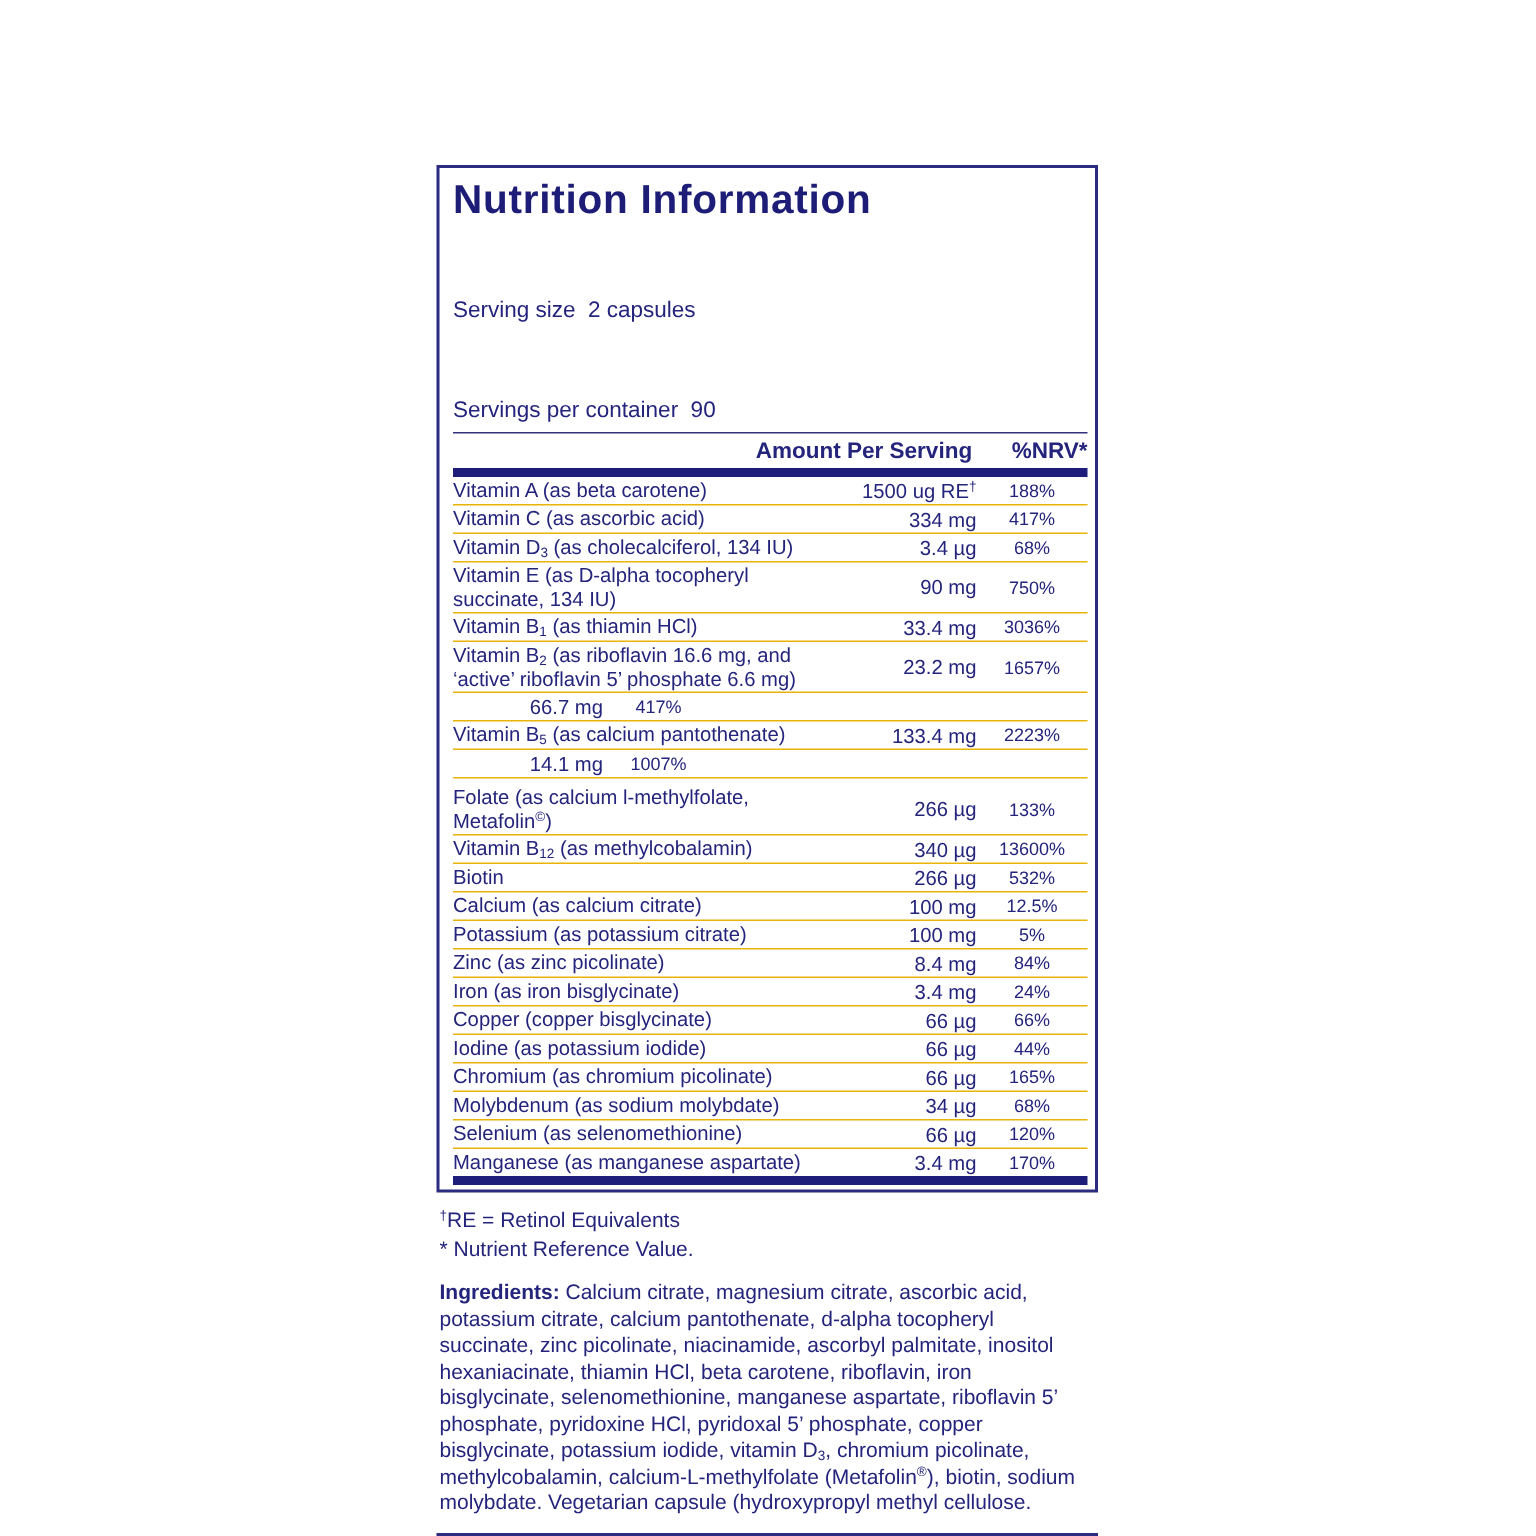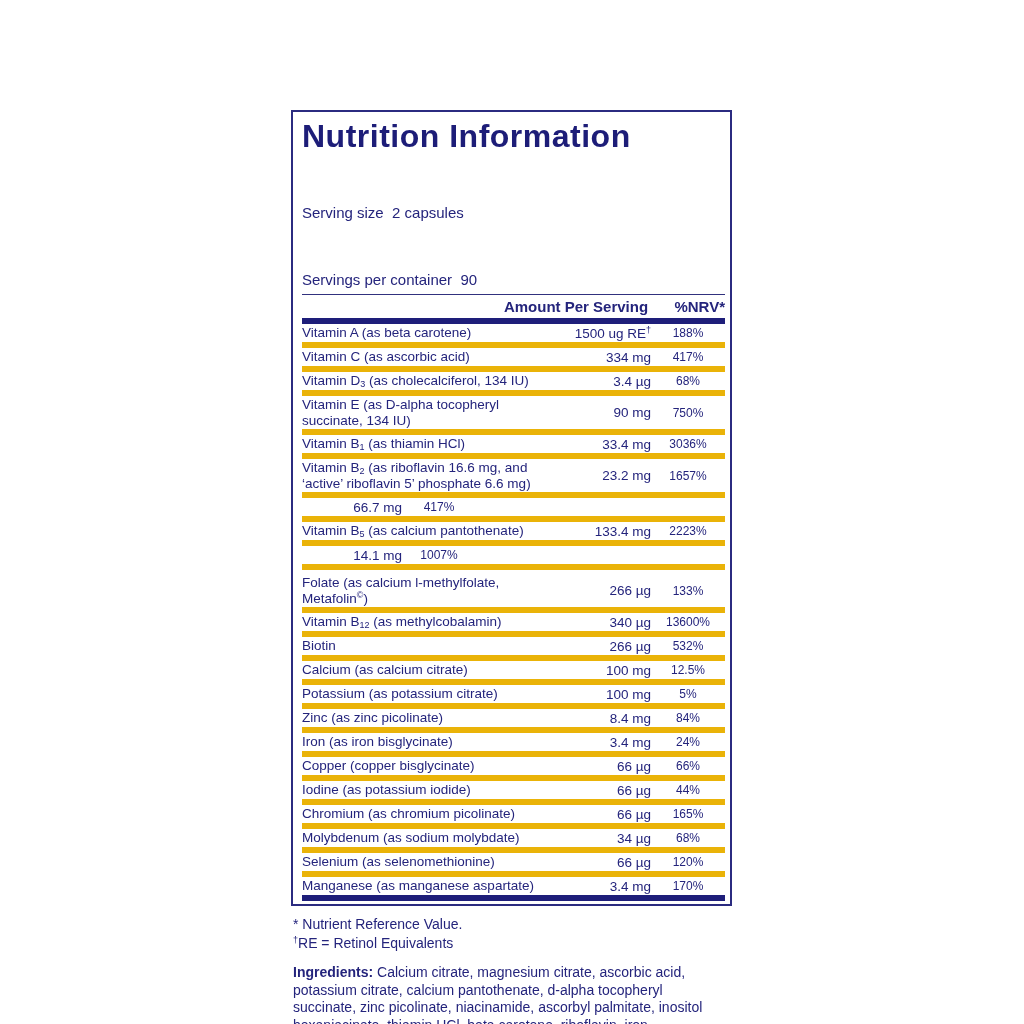--- a/index.html
+++ b/index.html
@@ -25,21 +25,21 @@
     width: 441px;
   }
   
   .panel {
     border: 2px solid #2b2b80;
     background: #ffffff;
     padding: 4px 5px 0 9px;
     box-sizing: border-box;
   }
   .title {
-    font-size: 32px;
+    font-size: 27px;
     font-weight: bold;
     letter-spacing: 0.5px;
     color: #1d1d78;
     margin: 2px 0 5px 0;
     white-space: pre-wrap;
   }
   .serving-line {
     font-size: 15px;
     line-height: 19px;
     white-space: pre-wrap;
@@ -62,21 +62,21 @@
   .thick-bar {
     height: 6px;
     background: #1e1e7a;
     margin: 1px 0 0 0;
   }
   .thick-bar.bottom { margin: 0 0 3px 0; }
   
   #rows .row {
     display: flex;
     align-items: center;
-    border-bottom: 6px solid #eab308;
+    border-bottom: 1px solid #eab308;
     padding: 1px 0;
     min-height: 16px;
   }
   #rows .row:last-child { border-bottom: none; }
   #rows .row.gap-top { padding-top: 5px; }
   .cell-name {
     flex: 1;
     font-size: 13.5px;
     line-height: 15.5px;
     padding-right: 4px;
@@ -248,22 +248,22 @@
             <div class="cell-name">Manganese (as manganese aspartate)</div>
             <div class="cell-amt">3.4 mg</div>
             <div class="cell-nrv">170%</div>
           </div>
         </div>
 
       <div class="thick-bar bottom"></div>
     </div>
 
     <div class="footnotes">
+      <div><sup>†</sup>RE = Retinol Equivalents</div>
       <div>* Nutrient Reference Value.</div>
-      <div><sup>†</sup>RE = Retinol Equivalents</div>
     </div>
 
     <div class="ingredients">
       <span class="ing-label">Ingredients:</span><span> Calcium citrate, magnesium citrate, ascorbic acid, potassium citrate, calcium pantothenate, d-alpha tocopheryl succinate, zinc picolinate, niacinamide, ascorbyl palmitate, inositol hexaniacinate, thiamin HCl, beta carotene, riboflavin, iron bisglycinate, selenomethionine, manganese aspartate, riboflavin 5’ phosphate, pyridoxine HCl, pyridoxal 5’ phosphate, copper bisglycinate, potassium iodide, vitamin D<sub>3</sub>, chromium picolinate, methylcobalamin, calcium-L-methylfolate (Metafolin<sup>®</sup>), biotin, sodium molybdate. Vegetarian capsule (hydroxypropyl methyl cellulose.</span>
     </div>
 
     <div class="trademark-box">
       <span>Metafolin<sup>©</sup> is a registered trademark of Merck KGaA, Darmstadt, Germany.</span>
     </div>
 

